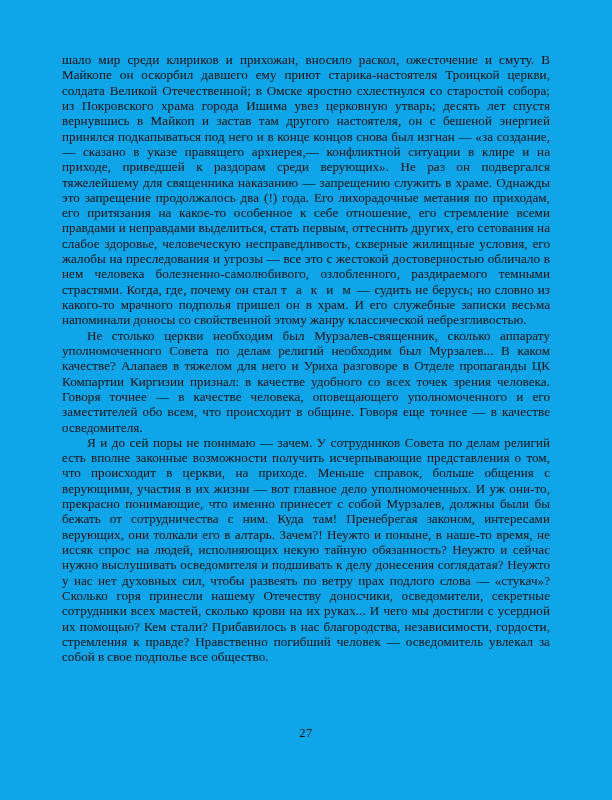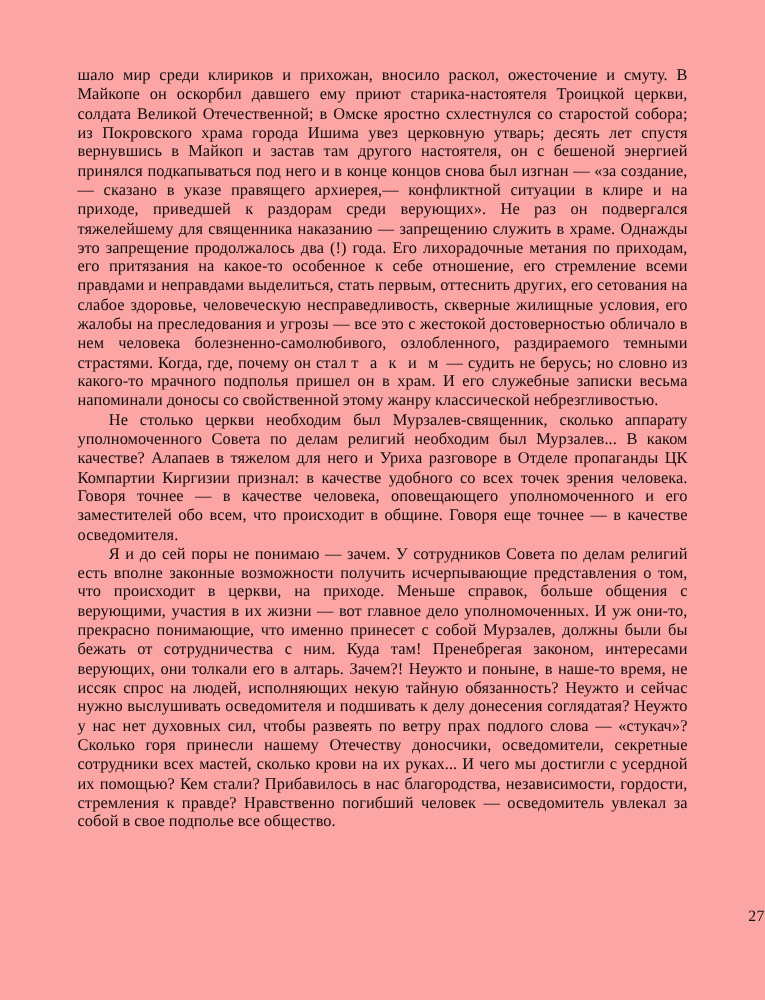--- a/index.html
+++ b/index.html
@@ -15,21 +15,21 @@
     overflow: hidden;
     font-family: "Liberation Serif", "DejaVu Serif", serif;
     color: #111111;
     -webkit-font-smoothing: antialiased;
   }
 
   
   .page-sheet {
     position: absolute;
     inset: 0;
-    background: #fca5a5;
+    background: #0ea5e9;
   }
 
   
   .text-column {
     position: absolute;
     left: 62px;
     top: 52px;
     width: 488px;
   }
 
@@ -54,21 +54,21 @@
   .spaced-emphasis {
     letter-spacing: 2.6px;
   }
 
   
   .folio {
     position: absolute;
     left: 0;
     right: 0;
     top: 726px;
-    text-align: right;
+    text-align: center;
     font-size: 12.6px;
     line-height: 14px;
     color: #101010;
     letter-spacing: 0.4px;
   }
 </style>
 </head>
 <body>
 
 <div class="page-sheet">

